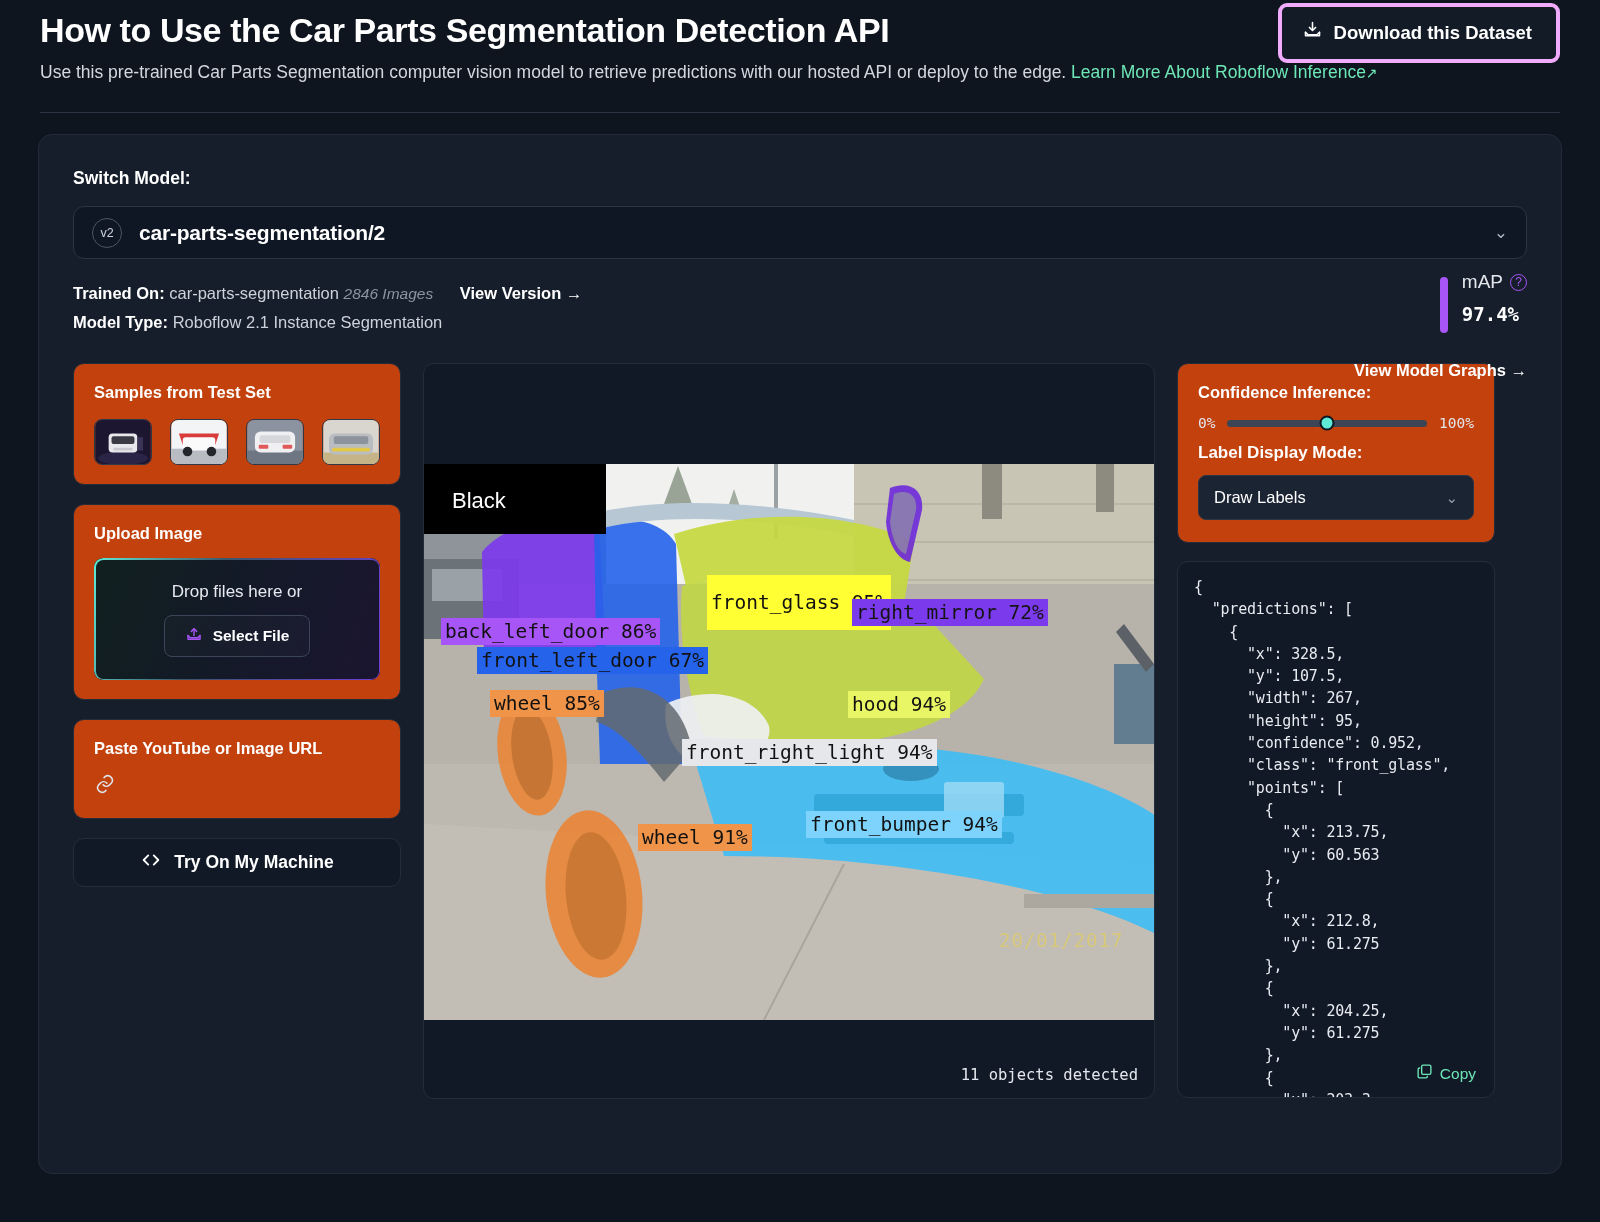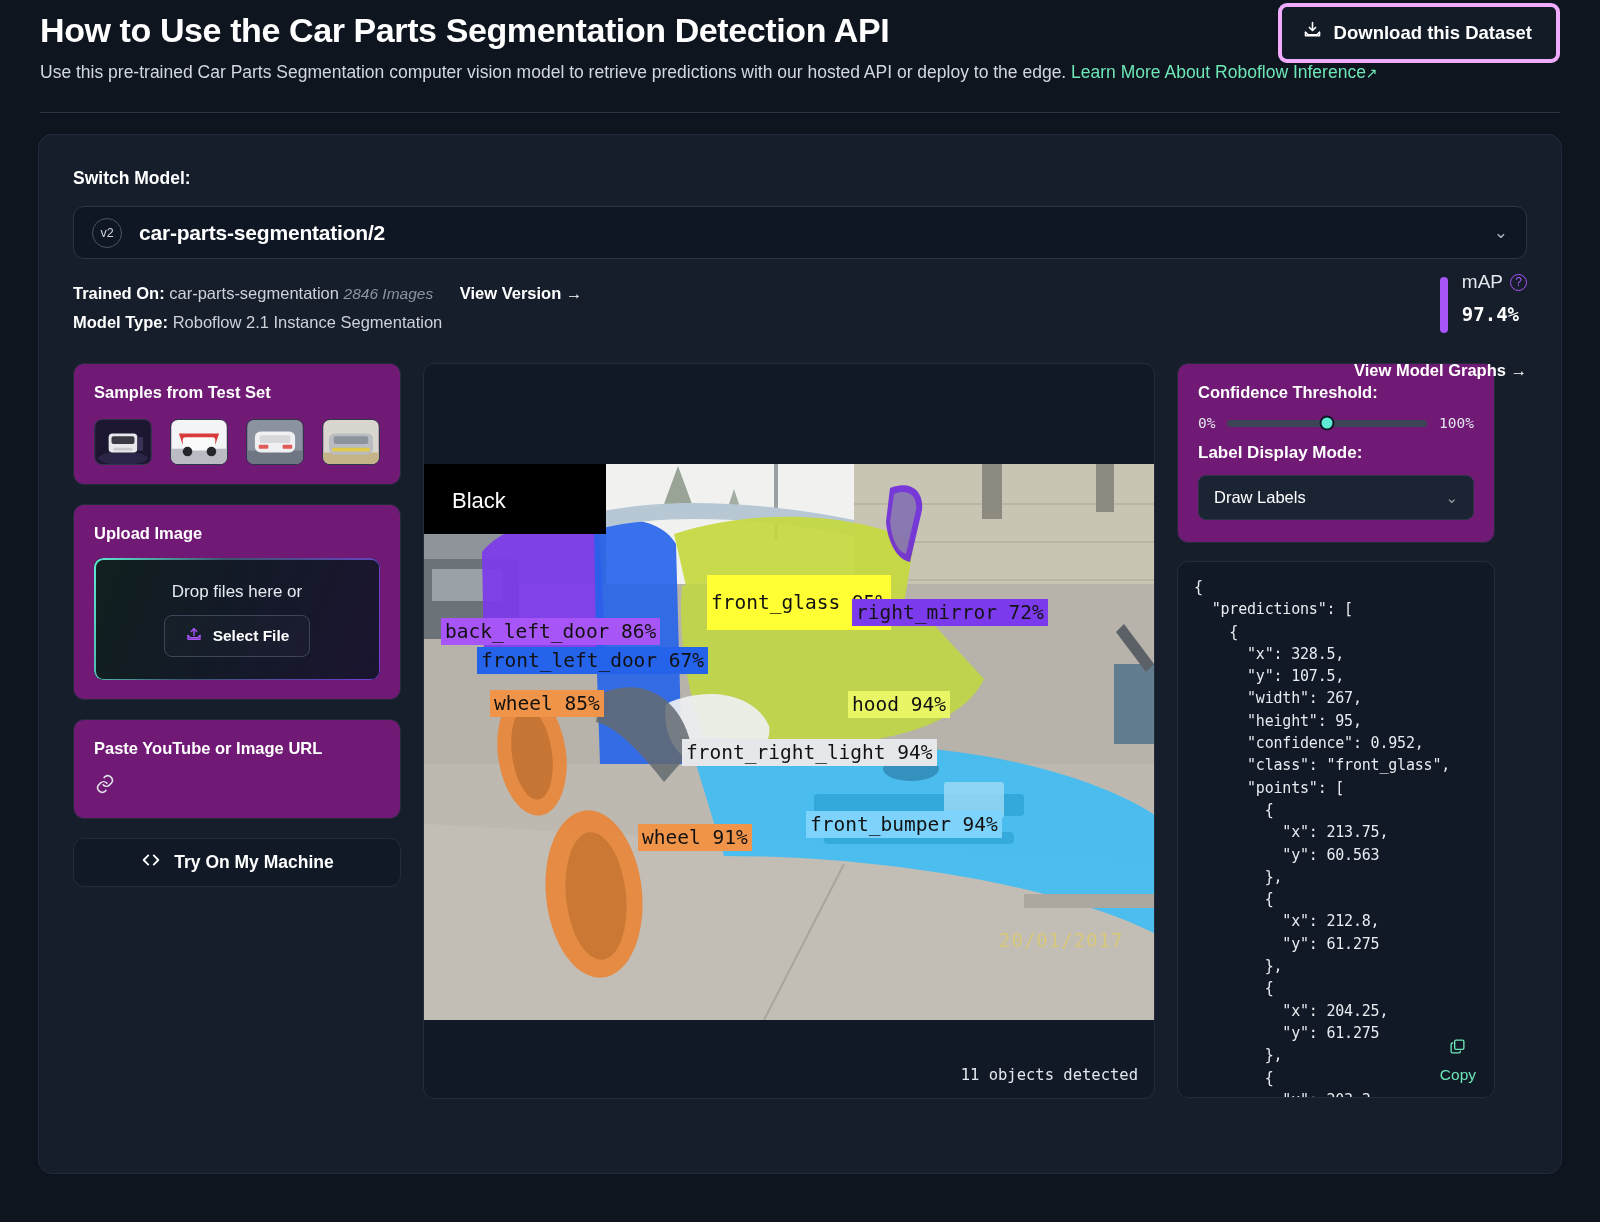--- a/index.html
+++ b/index.html
@@ -101,21 +101,21 @@
     font-size: 16.5px; font-weight: 700; color: #fff; text-decoration: none; cursor: pointer;
   }
 
   
   .cols { display: flex; gap: 22px; margin-top: 26px; }
   .col-left { width: 328px; flex: 0 0 328px; }
   .col-mid  { width: 732px; flex: 0 0 732px; }
   .col-right{ width: 318px; flex: 0 0 318px; }
 
   .panel {
-    background: #701a75;
+    background: #c2410c;
     border: 1px solid #232c3b;
     border-radius: 11px;
     padding: 19px 20px;
   }
   .panel-title { font-size: 16.5px; font-weight: 700; color: #fff; }
 
   .thumbs { display: flex; gap: 18px; margin-top: 17px; }
   .thumb {
     width: 58px; height: 46px; border-radius: 8px; overflow: hidden;
     border: 1px solid #2e3849; cursor: pointer; position: relative;
@@ -211,21 +211,21 @@
   }
   .json-pre {
     font-family: "DejaVu Sans Mono", monospace;
     font-size: 15px; line-height: 22.3px; color: #e8ebf0;
     white-space: pre; letter-spacing: -0.2px;
   }
   .copy-btn {
     position: absolute; right: 14px; bottom: 10px;
     display: flex; align-items:center; gap: 7px;
     color: #6ee7b7; font-size: 15.5px; cursor: pointer;
-    background: #111927; padding: 3px 4px 3px 8px; flex-direction: column;
+    background: #111927; padding: 3px 4px 3px 8px;
   }
 </style>
 </head>
 <body>
 
 <div class="page">
 
   <div class="header">
     <div class="header-title">How to Use the Car Parts Segmentation Detection API</div>
     <div class="header-sub">
@@ -463,21 +463,21 @@
           <div style="position:absolute;left:214px;top:460px;background:#f0944a;color:#111;font-family:'DejaVu Sans Mono',monospace;font-size:19.5px;padding:2px 4px;">wheel 91%</div>
 
           <div style="position:absolute;left:575px;top:565px;font-family:'DejaVu Sans Mono',monospace;font-size:19px;color:#d8c87a;letter-spacing:1px;">20/01/2017</div>
 
           <div class="objects-detected">11 objects detected</div>
         </div>
       </div>
 
       <div class="col-right">
         <div class="panel ctrl-panel">
-          <div class="ctrl-title">Confidence Threshold:</div>
+          <div class="ctrl-title">Confidence Inference:</div>
           <div class="slider-row">
             <span class="slider-end">0%</span>
             <div class="slider-track">
               <div class="slider-thumb" id="sliderThumb" style="left: 50%;"></div>
             </div>
             <span class="slider-end">100%</span>
           </div>
           <div class="ctrl-title2">Label Display Mode:</div>
           <div class="ldm-select">
             <span>Draw Labels</span>

